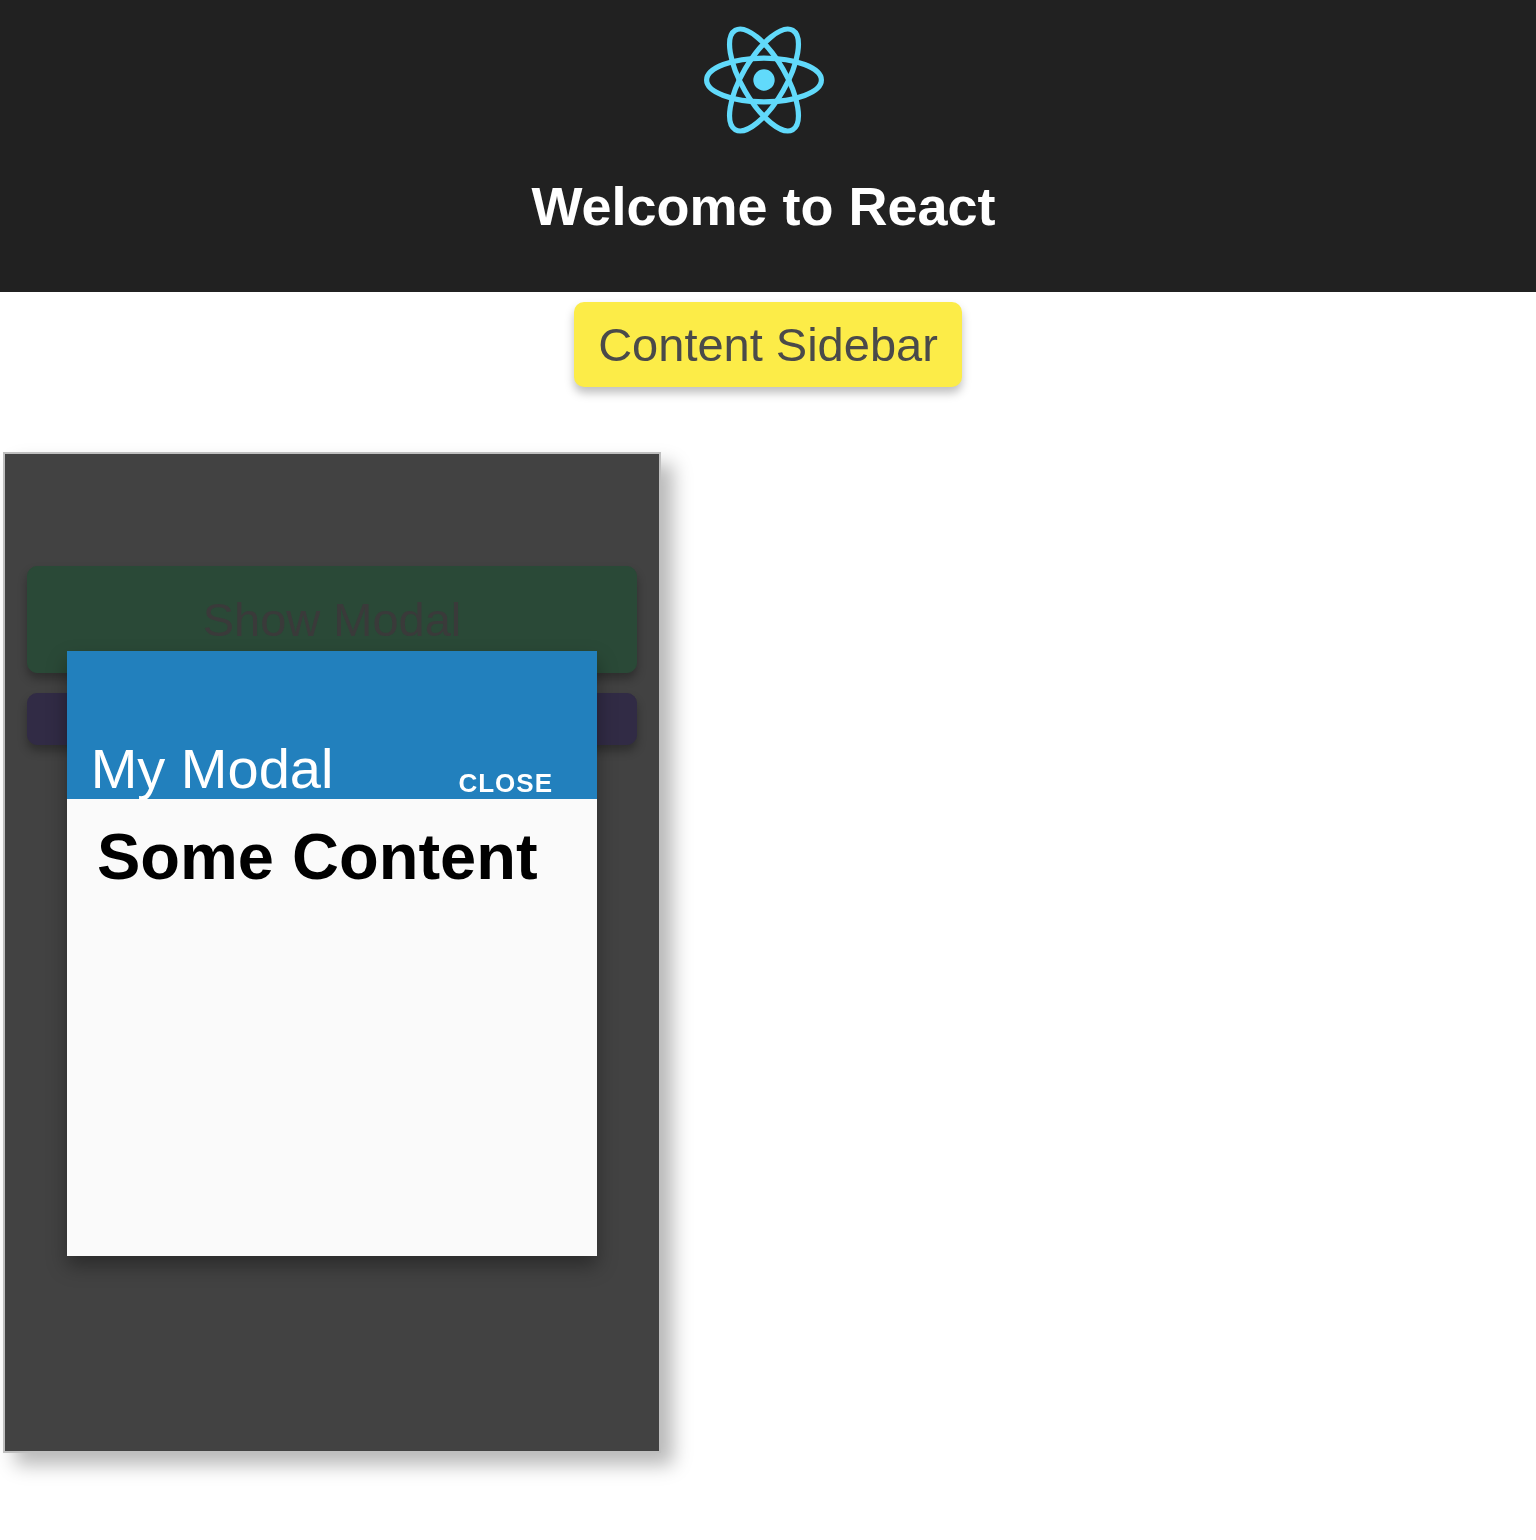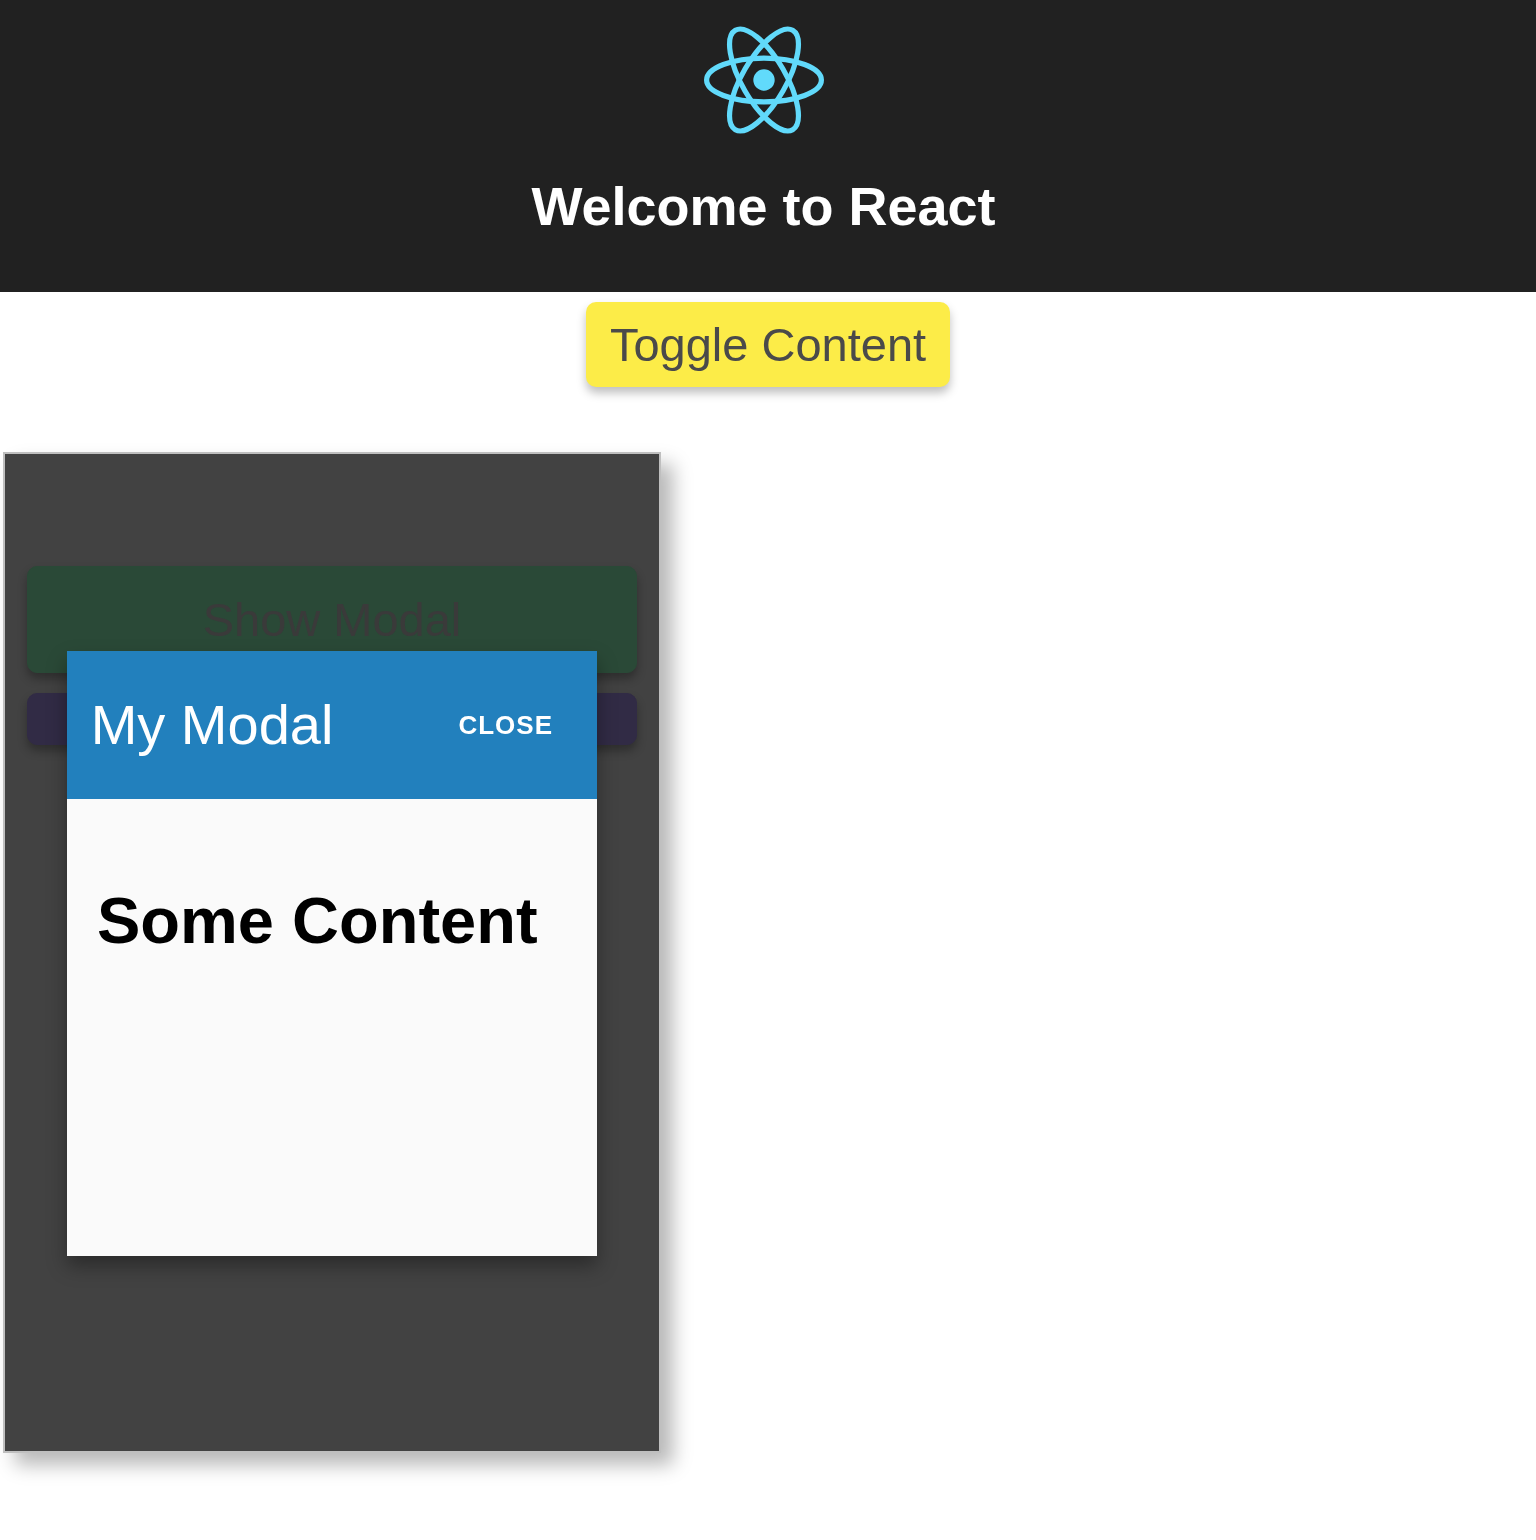--- a/index.html
+++ b/index.html
@@ -86,21 +86,21 @@
     .modal {
       width: 100%;
       height: 100%;
       background: #fafafa;
       box-shadow: 0 10px 18px rgba(0,0,0,0.35);
     }
     .modal-header {
       background: #2280bd;
       color: #ffffff;
       display: flex;
-      align-items: center;
+      align-items: flex-end;
       height: 148px;
       padding: 0 20px 0 10px;
     }
     .modal-title {
       font-size: 56px;
       font-weight: 400;
       line-height: 1.05;
       text-align: center;
       flex: 0 0 auto;
       width: 270px;
@@ -108,22 +108,21 @@
     .modal-close {
       font-size: 26px;
       font-weight: 700;
       letter-spacing: 1px;
       text-transform: uppercase;
       margin-left: auto;
       margin-right: 24px;
       cursor: pointer;
     }
     .modal-body {
-      padding: 40px 30px;
-      margin-top: 44px;
+      padding: 20px 30px;
     }
     .modal-body-heading {
       font-size: 65px;
       font-weight: 700;
       color: #000000;
     }
     .react-logo {
       width: 120px;
       height: 120px;
     }
@@ -139,21 +138,21 @@
         <ellipse rx="11" ry="4.2"></ellipse>
         <ellipse rx="11" ry="4.2" transform="rotate(60)"></ellipse>
         <ellipse rx="11" ry="4.2" transform="rotate(120)"></ellipse>
       </g>
     </svg>
   </div>
   <h1 class="header-title">Welcome to React</h1>
 </header>
 
 <div class="toggle-row">
-  <button class="toggle-btn">Toggle Content</button>
+  <button class="toggle-btn">Content Sidebar</button>
 </div>
 
 <aside class="sidebar">
   <div class="sidebar-btn show-modal-btn">Show Modal</div>
   <div class="sidebar-btn second-btn"></div>
 
   <div class="modal-overlay">
     <div class="modal">
       <div class="modal-header">
         <div class="modal-title">My Modal</div>

